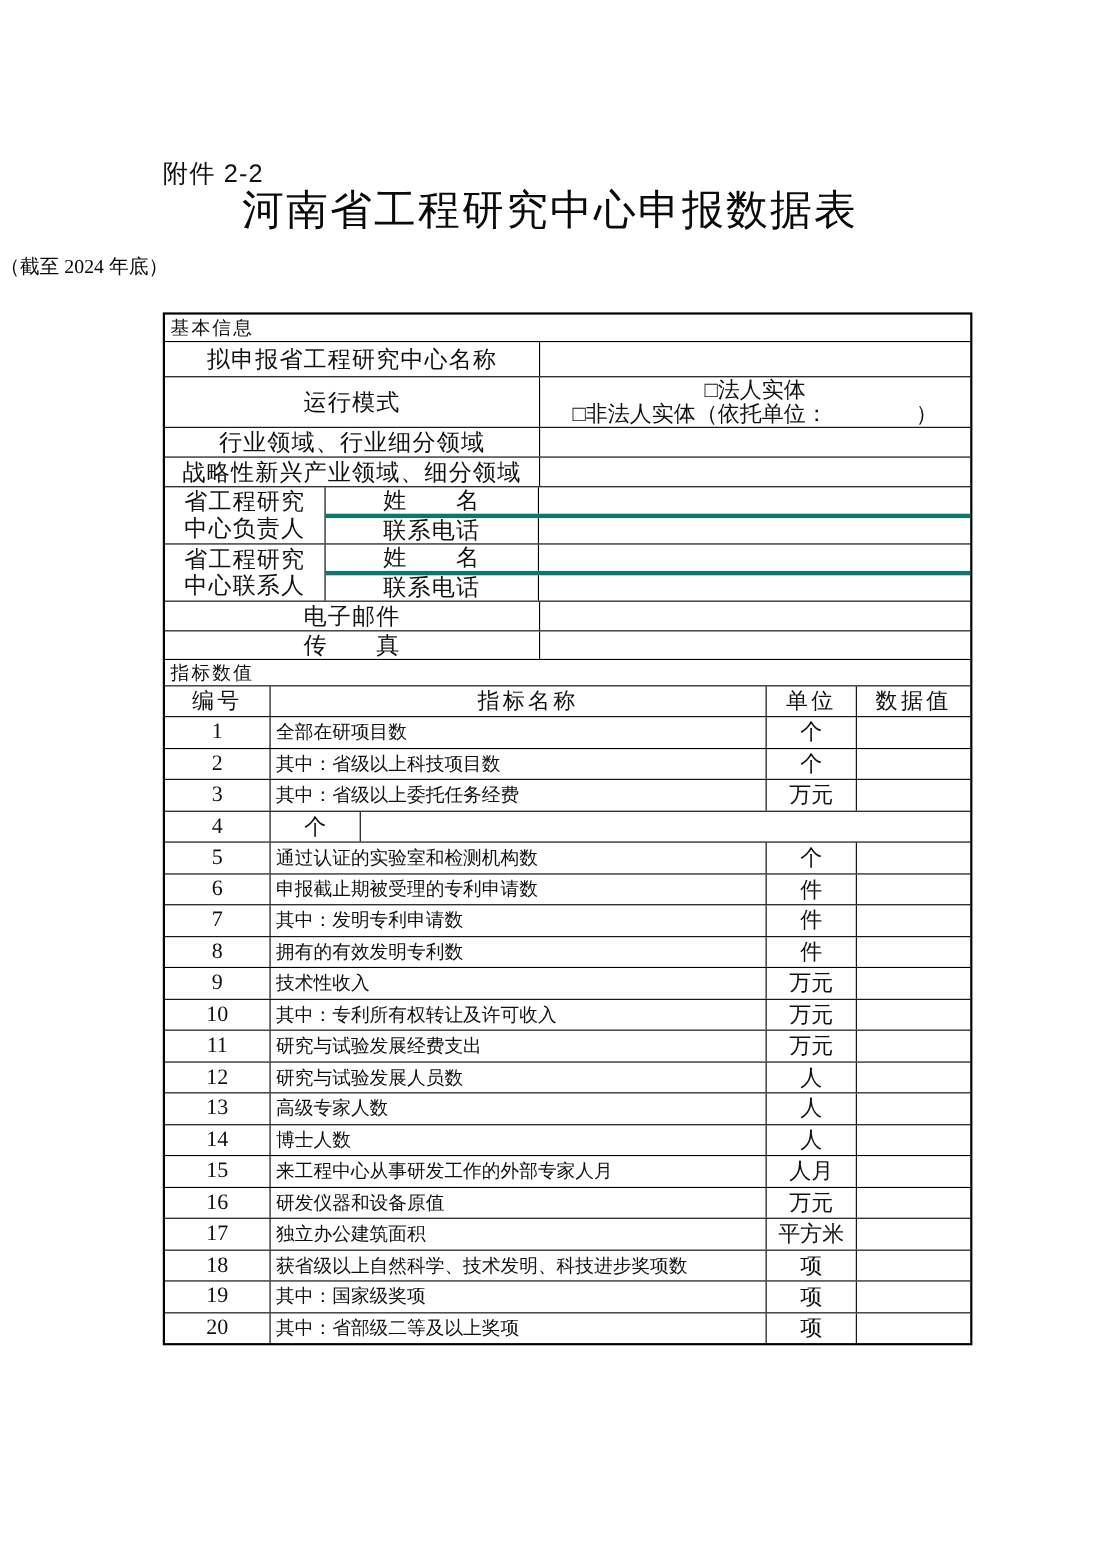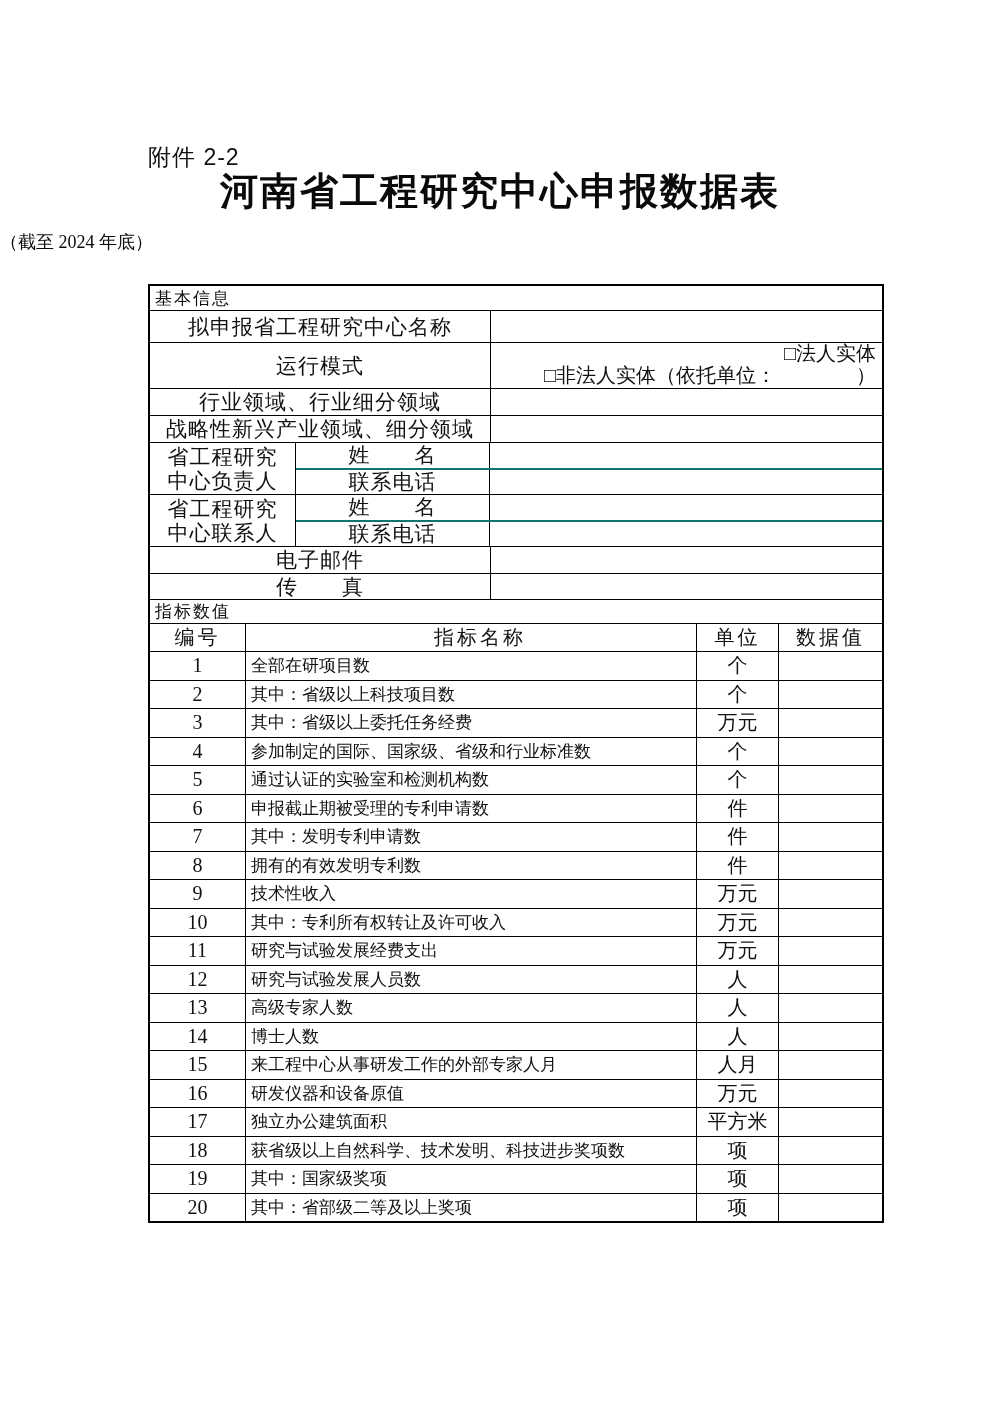--- a/index.html
+++ b/index.html
@@ -11,21 +11,21 @@
     overflow:hidden;
   }
   .attachment {
     position:absolute; left:148px; top:126px;
     font-size:23px; letter-spacing:1px;margin-top:16px;
   }
   .title {
     position:absolute; top:166px; left:0; width:100%;
     text-align:center;
     font-family:"Liberation Serif","DejaVu Serif",serif;
-    font-weight:700; font-size:38px; letter-spacing:2px;
+    font-weight:400; font-size:38px; letter-spacing:2px;
     color:#0a0a0a;
   }
   .subtitle {
     position:absolute; top:230px; left:0; width:100%;
     text-align:left;
     font-family:Liberation Serif, serif;
     font-size:18px; color:#0a0a0a;
   }
   .doc-table {
     position:absolute; left:148px; top:284px; width:736px;
@@ -40,26 +40,26 @@
   .row { display:flex; border-top:1px solid #000; }
   .cell { display:flex; align-items:center; min-width:0; }
   .cell + .cell, .group-fields { border-left:1px solid #000; }
   .lbl { justify-content:center; font-size:21px; letter-spacing:1px; text-align:center; }
   .w-label { width:340px; }
   .val { flex:1; font-size:20px; padding:0 6px; }
   .h-name { height:32px; }
   .h-mode { height:46px; }
   .h-27 { height:27px; }
   .h-26 { height:26px; }
-  .val-lines { flex-direction:column; align-items:flex-end; justify-content:center; line-height:22px;font-family:Liberation Mono, monospace; }
+  .val-lines { flex-direction:column; align-items:center; justify-content:center; line-height:22px; }
   .group { height:52px; }
   .w-glabel { width:145px; flex-direction:column; justify-content:center; line-height:24px; font-size:21px; letter-spacing:1px; }
   .group-fields { flex:1; display:flex; flex-direction:column; }
   .field-row { display:flex; flex:1; min-height:0; }
-  .field-row + .field-row { border-top:2px solid #0f766e; }
+  .field-row + .field-row { border-top:4px solid #0f766e; }
   .w-flabel { width:193px; justify-content:center; font-size:21px; letter-spacing:1px; }
   .field-val { flex:1; font-size:20px; padding:0 6px; }
   .ind-head { height:28px; }
   .hc { justify-content:center; font-size:20px; letter-spacing:3px; }
   .c-no { width:95px; }
   .c-name { flex:1;padding-left:18px; }
   .c-unit { width:82px; }
   .c-val { width:104px; }
   .ind { height:28.5px; }
   .num { justify-content:center; font-family:"Liberation Serif","DejaVu Serif",serif; font-size:20px; }
@@ -168,21 +168,20 @@
       <div class="cell c-val"></div>
     </div>
     <div class="row ind">
       <div class="cell num c-no">3</div>
       <div class="cell iname c-name">其中：省级以上委托任务经费</div>
       <div class="cell unit c-unit">万元</div>
       <div class="cell c-val"></div>
     </div>
     <div class="row ind">
       <div class="cell num c-no">4</div>
-      <div class="cell iname c-name">参加制定的国际、国家级、省级和行业标准数</div>
       <div class="cell unit c-unit">个</div>
       <div class="cell c-val"></div>
     </div>
     <div class="row ind">
       <div class="cell num c-no">5</div>
       <div class="cell iname c-name">通过认证的实验室和检测机构数</div>
       <div class="cell unit c-unit">个</div>
       <div class="cell c-val"></div>
     </div>
     <div class="row ind">

